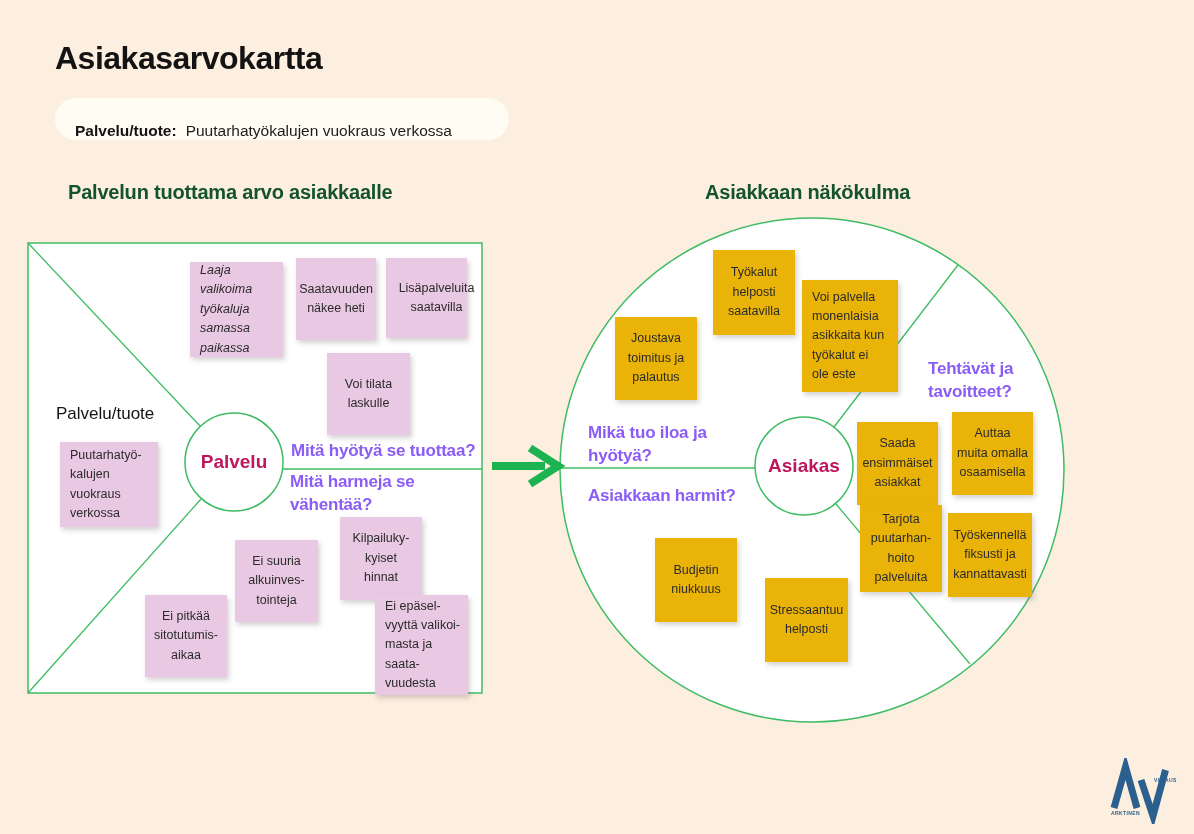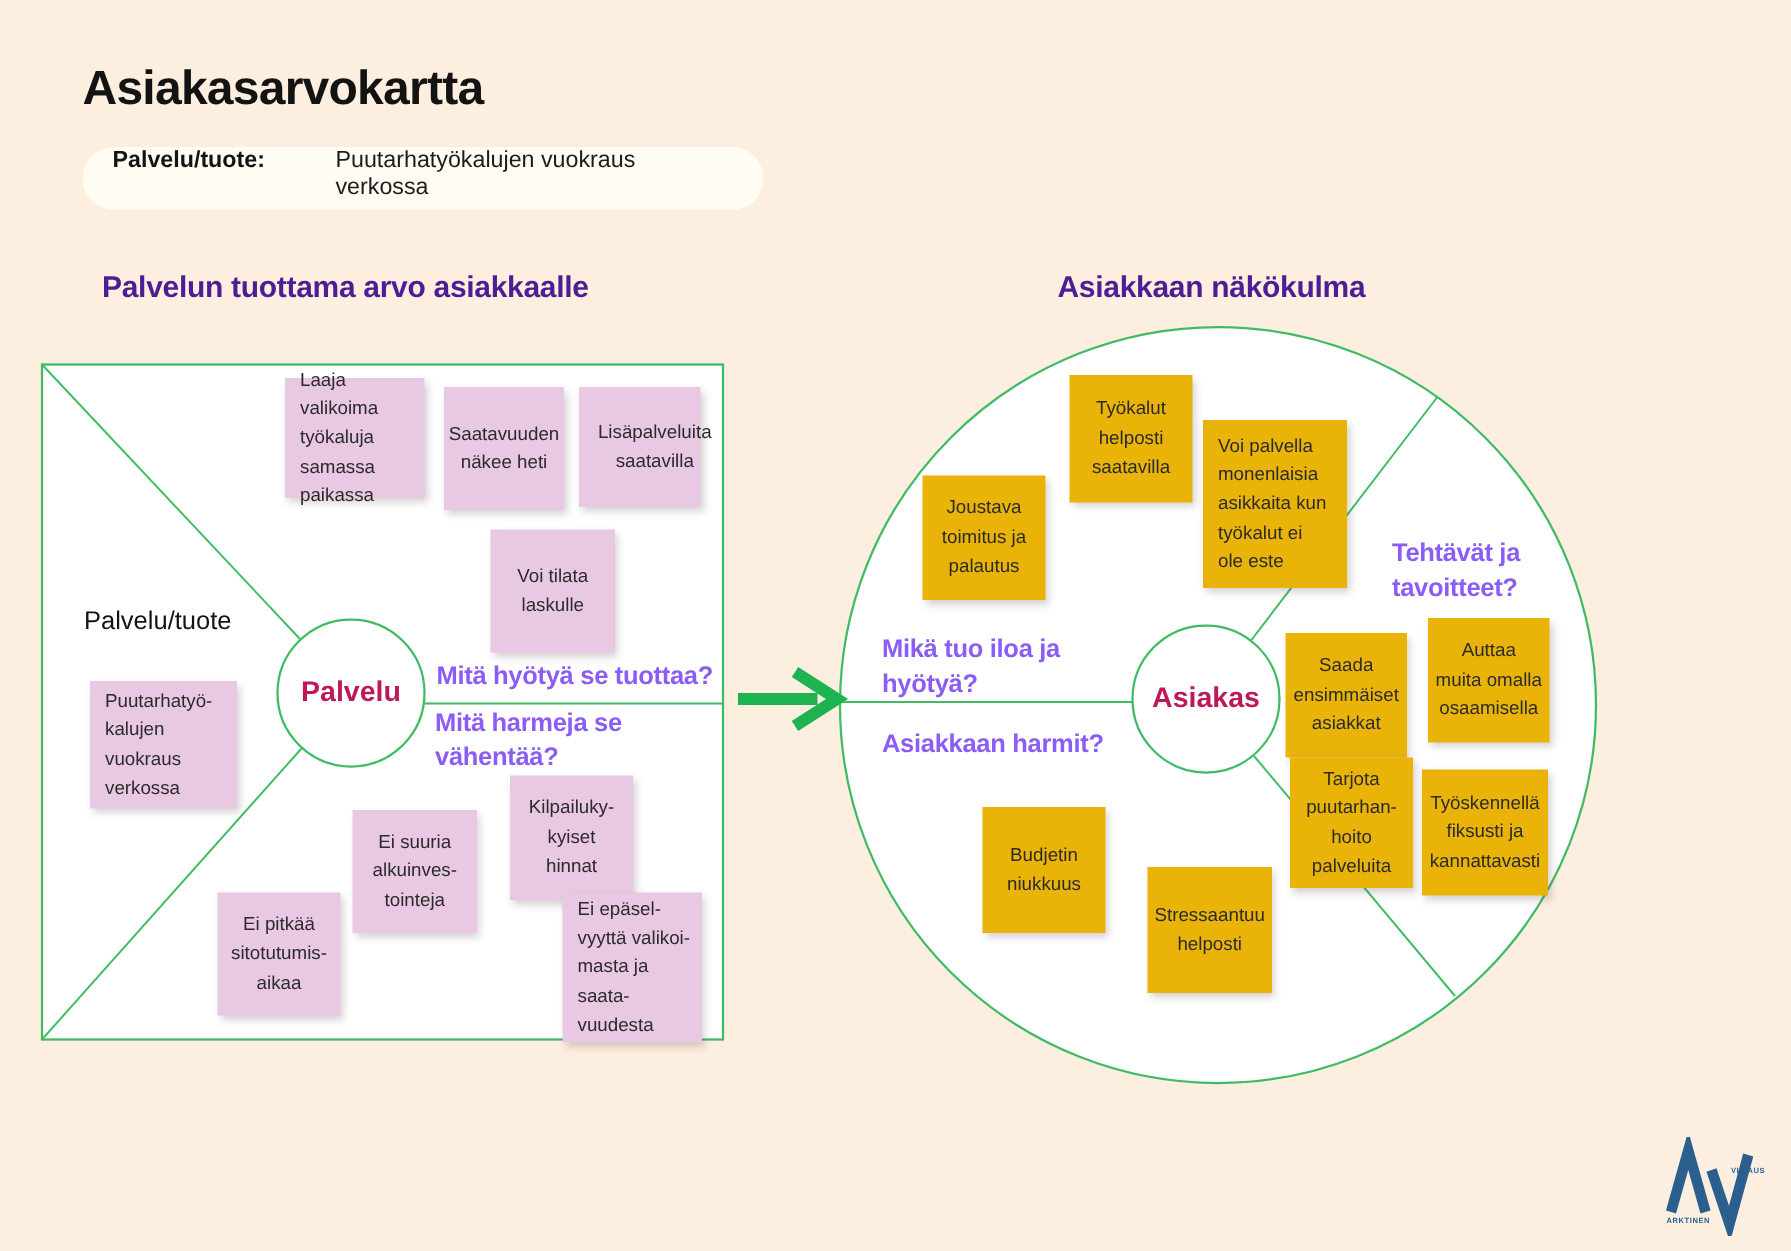--- a/index.html
+++ b/index.html
@@ -3,43 +3,43 @@
 <meta charset="utf-8">
 <style>
   * { margin:0; padding:0; box-sizing:border-box; }
   html,body { width:1194px; height:834px; }
   body { font-family:"Liberation Sans","DejaVu Sans",sans-serif; background:#fcefdf; }
   .stage { position:relative; width:1194px; height:834px; background:#fcefdf; overflow:hidden; }
 
   .title { position:absolute; left:55px; top:40px; font-size:32px; font-weight:700; color:#131313; letter-spacing:-0.5px; }
 
   .service-pill { position:absolute; left:55px; top:98px; width:454px; height:42px;
-    background:#fffcf4; border-radius:21px; display:flex; align-items:flex-start; padding:0 20px;gap:38px; }
+    background:#fffcf4; border-radius:21px; display:flex; align-items:flex-end; padding:0 20px; }
   .service-pill .lbl { font-weight:700; font-size:15.5px; color:#131313; }
   .service-pill .val { font-weight:400; font-size:15.5px; color:#1c1c1c; margin-left:9px; }
 
-  .section-heading { position:absolute; font-size:20px; font-weight:700; color:#4c1d95; letter-spacing:-0.2px; }
+  .section-heading { position:absolute; font-size:20px; font-weight:700; color:#14532d; letter-spacing:-0.2px; }
   .sh-left { left:68px; top:181px; }
   .sh-right { left:705px; top:181px; }
 
   svg.layer { position:absolute; left:0; top:0; width:1194px; height:834px; }
 
   .note { position:absolute; display:flex; align-items:center; justify-content:center;
     font-size:12.5px; line-height:1.55; color:#2b2b2b; text-align:center;
     white-space:pre-line; padding:6px 4px; box-shadow:2px 3px 5px rgba(90,70,80,0.25); }
   .pink { background:#e9c8e3; }
   .yellow { background:#eab308; }
   .ta-left { justify-content:flex-start; text-align:left; padding-left:10px; }
 
   
-  .ln1 { left:190px; top:252px; width:93px;  height:80px; }
+  .ln1 { left:190px; top:262px; width:93px;  height:95px;font-style:italic; }
   .ln2 { left:296px; top:258px; width:80px;  height:82px; }
   .ln3 { left:386px; top:258px; width:81px;  height:80px;padding-left:24px; }
   .ln4 { left:327px; top:353px; width:83px;  height:82px; }
-  .ln5 { left:60px;  top:454px; width:98px;  height:85px; }
+  .ln5 { left:60px;  top:442px; width:98px;  height:85px; }
   .ln6 { left:235px; top:540px; width:83px;  height:82px; }
   .ln7 { left:340px; top:517px; width:82px;  height:83px; }
   .ln8 { left:145px; top:595px; width:82px;  height:82px; }
   .ln9 { left:375px; top:595px; width:93px;  height:100px; }
 
   
   .rn1 { left:713px; top:250px; width:82px;  height:85px; }
   .rn2 { left:802px; top:280px; width:96px;  height:112px; }
   .rn3 { left:615px; top:317px; width:82px;  height:83px; }
   .rn4 { left:857px; top:422px; width:81px;  height:83px; }

